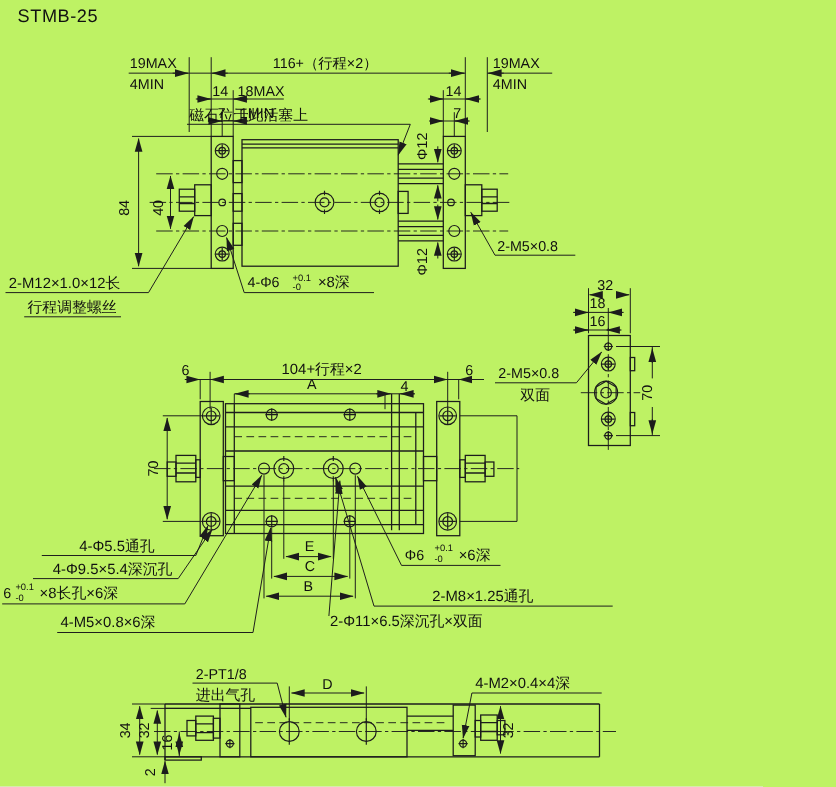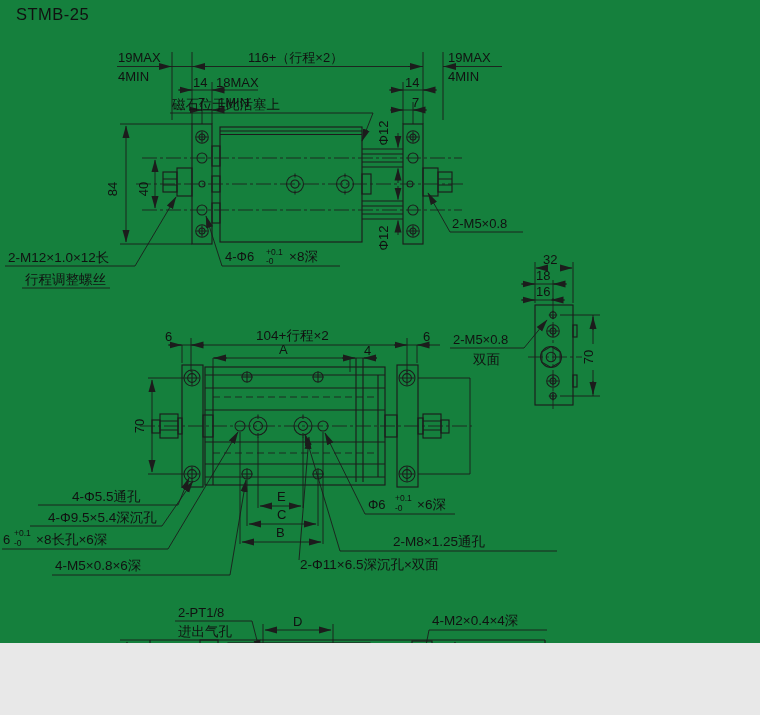--- a/index.html
+++ b/index.html
@@ -1,16 +1,16 @@
 <!DOCTYPE html>
 <html><head>
 <meta charset="utf-8">
 <style>
   html,body{margin:0;padding:0;background:#e8e8e8;}
-  #canvas{width:760px;height:643px;background:#15803d;position:relative;overflow:hidden;}
+  #canvas{width:760px;height:715px;background:#bef264;position:relative;overflow:hidden;}
   svg{display:block;}
   .ln{stroke:#1c1c1c;stroke-width:1.15;fill:none;}
   .dim{stroke:#1c1c1c;stroke-width:0.9;fill:none;}
   .cl{stroke:#1c1c1c;stroke-width:0.85;fill:none;stroke-dasharray:15,3,3,3;}
   .hid{stroke:#1c1c1c;stroke-width:0.85;fill:none;stroke-dasharray:7,4;}
   .hole{stroke:#1c1c1c;stroke-width:1.05;fill:none;}
   text{font-family:"Liberation Sans","DejaVu Sans",sans-serif;font-size:13px;fill:#111;}
   .cjk{font-size:13.5px;}
   .sm{font-size:8.5px;}
   .ttl{font-size:16.5px;letter-spacing:0.5px;}

